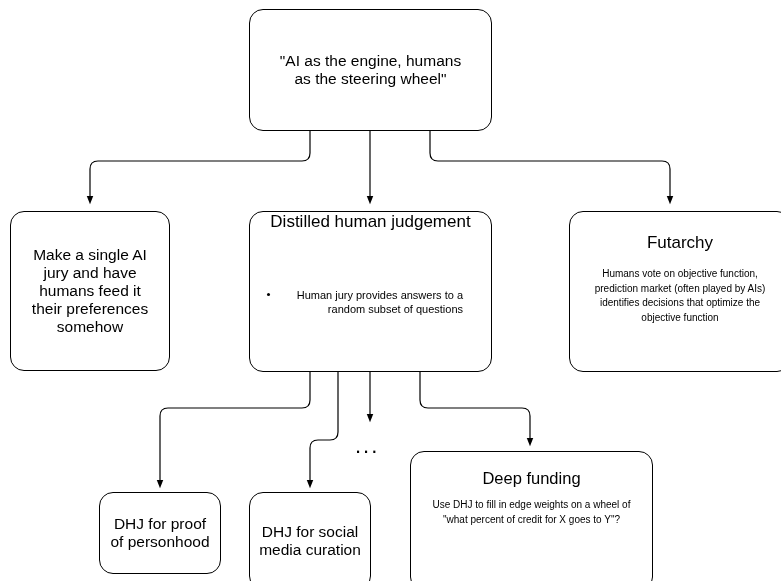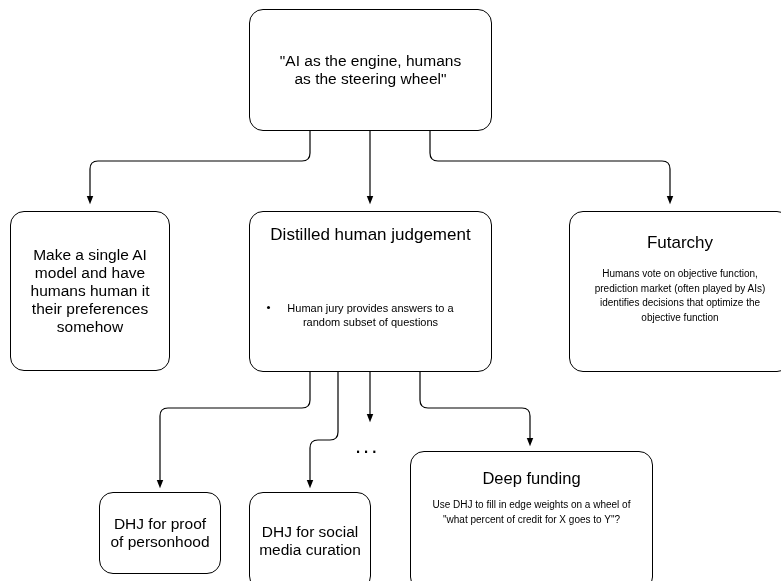--- a/index.html
+++ b/index.html
@@ -62,21 +62,21 @@
     padding: 0;
     width: 100%;
     font-size: 11px;
     line-height: 14px;
     text-align: center;
   }
   .bullets li {
     position: relative;
     padding: 0 28px;
     margin: 0 0 2px 0;
-    text-align: center;
+    text-align: right;
   }
   .bullets li .dot {
     position: absolute;
     left: 17px;
     top: 5px;
     width: 3px;
     height: 3px;
     background: #000;
     border-radius: 50%;
   }
@@ -118,24 +118,24 @@
 
       <path d="M 420 372 L 420 400 Q 420 408 428 408 L 522 408 Q 530 408 530 416 L 530 442" marker-end="url(#arrowhead)"></path>
     </g>
   </svg>
 
   <div class="node" style="left:249px; top:9px; width:243px; height:122px;">
     <div class="node-body" style="padding:0 22px;">"AI as the engine, humans as the steering wheel"</div>
   </div>
 
   <div class="node" style="left:10px; top:211px; width:160px; height:160px;">
-    <div class="node-body" style="padding:0 16px;">Make a single AI model and have humans human it their preferences somehow</div>
+    <div class="node-body" style="padding:0 16px;">Make a single AI jury and have humans feed it their preferences somehow</div>
   </div>
 
-  <div class="node" style="left:249px; top:211px; width:243px; height:161px; justify-content:flex-start; padding-top:13px;gap:23px;">
+  <div class="node" style="left:249px; top:211px; width:243px; height:161px; justify-content:flex-start; gap:23px;">
     <div class="node-title">Distilled human judgement</div>
     <div class="gap-10"></div>
     <ul class="bullets">
       <li>
         <span class="dot"></span>
         <span>Human jury provides answers to a random subset of questions</span>
       </li>
     </ul>
   </div>
 

